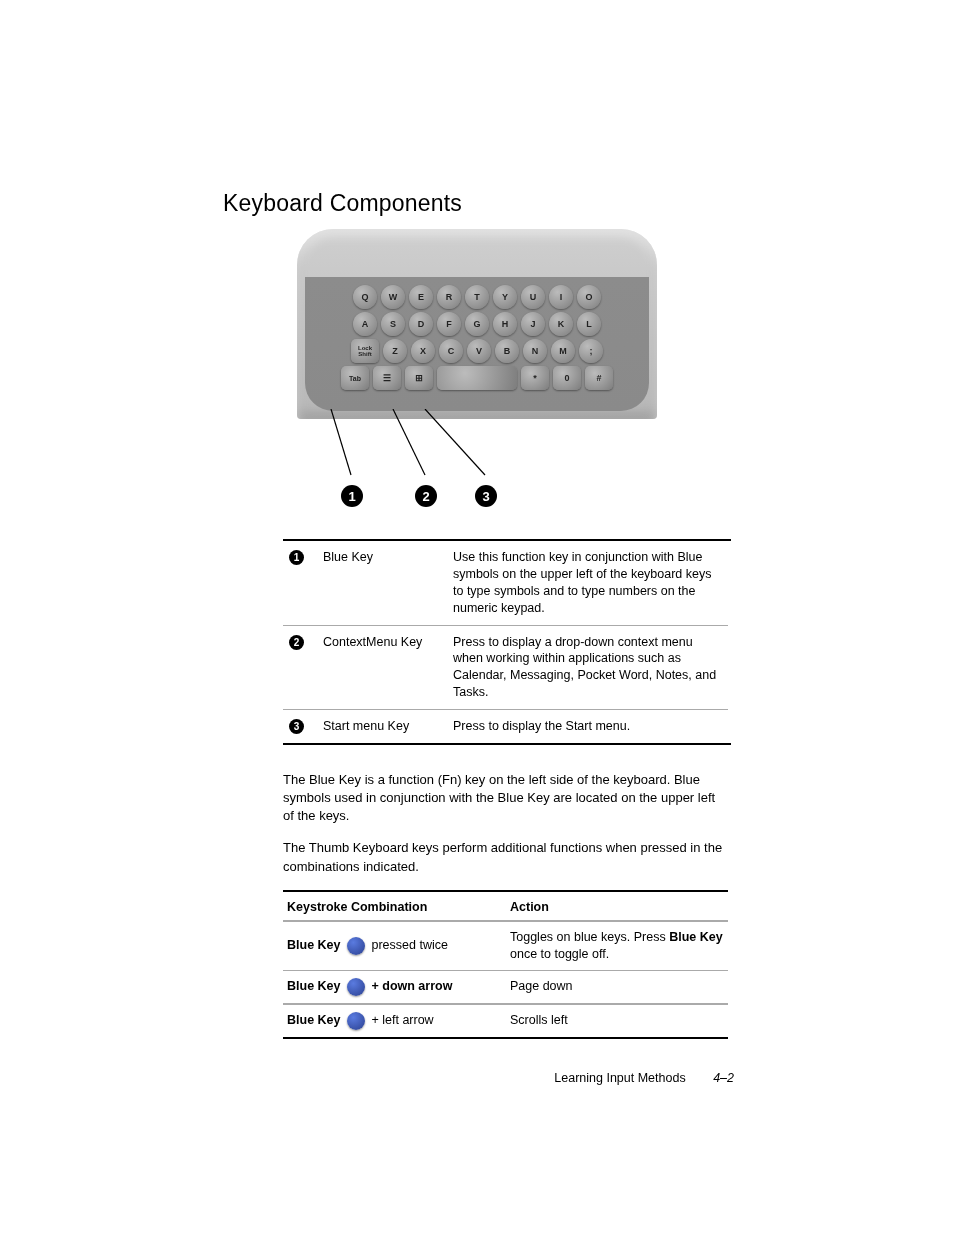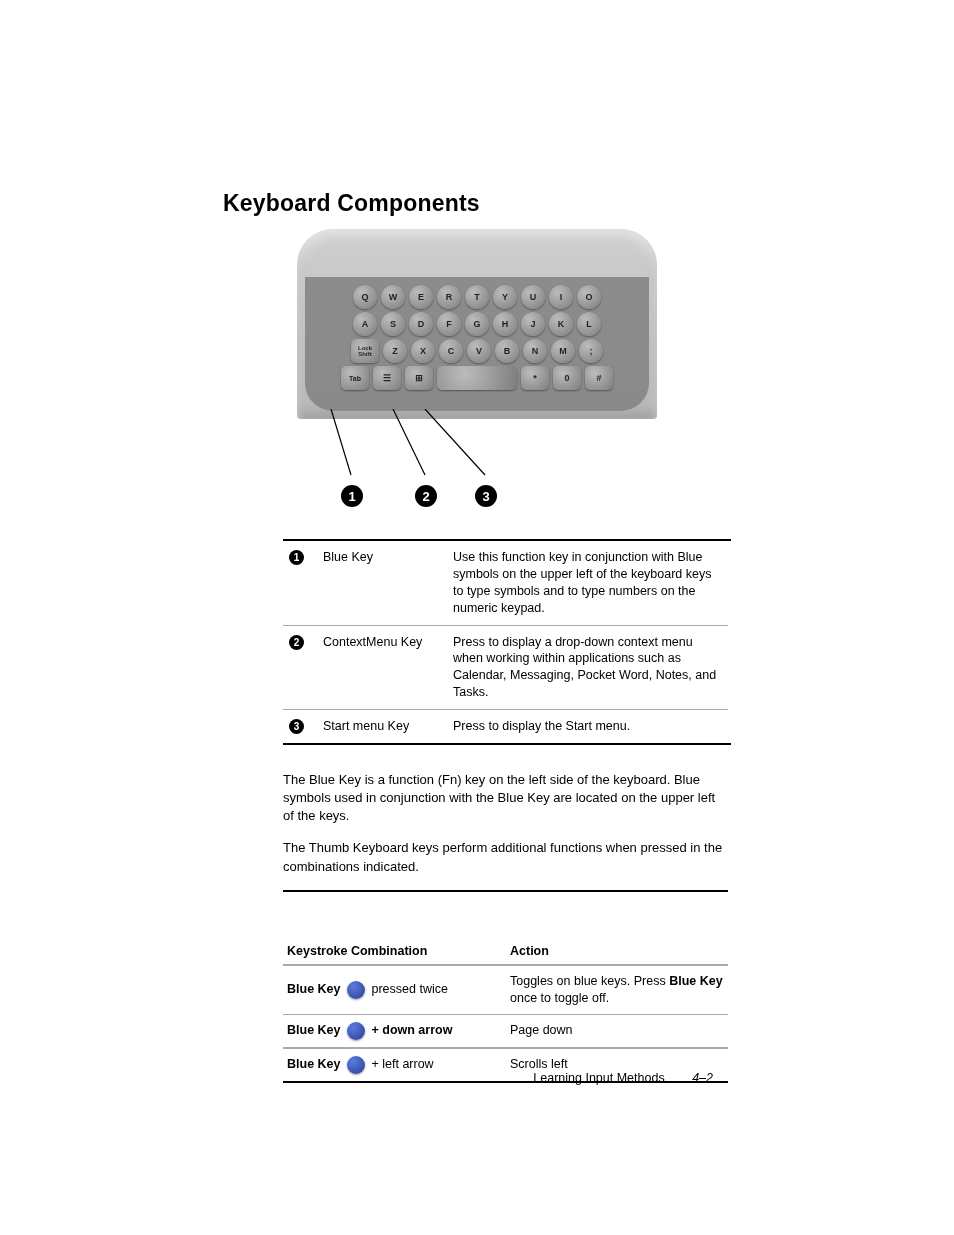--- a/index.html
+++ b/index.html
@@ -9,21 +9,21 @@
     font-family: Arial, Helvetica, sans-serif;
     color: #000;
     width: 954px;
     height: 1235px;
     position: relative;
   }
   .page {
     padding: 190px 223px 0 223px;
   }
   h1.section {
-    font-weight: bold;
+    font-weight: normal;
     font-size: 23px;
     margin: 0 0 12px 0;
     letter-spacing: 0.2px;
   }
   .figure {
     text-align: center;
     margin: 10px 0 30px 0;
   }
   .figure .device {
     display: inline-block;
@@ -75,37 +75,37 @@
     display:inline-flex; align-items:center; justify-content:center;
     font-size:10px; font-weight:bold;
   }
   .body-text {
     margin-left: 60px;
     width: 445px;
     font-size: 13px;
     line-height: 1.4;
     margin-bottom: 14px;
   }
-  table.t2 { width: 445px; border-collapse: collapse; font-size: 12.5px; margin-left:60px;margin-top:44px;}
+  table.t2 { width: 445px; border-collapse: collapse; font-size: 12.5px; margin-left:60px;}
   table.t2 th { text-align:left; font-size:12.5px; padding: 8px 4px 6px 4px;}
   table.t2 td { padding: 7px 4px; vertical-align: middle; line-height:1.35;}
   table.t2 td.c1 { width: 215px;}
   .blue-key-label { font-weight: bold; }
   .blue-dot {
     width: 18px; height: 18px; border-radius:50%;
     background: radial-gradient(circle at 35% 30%, #5a7be0, #2a3f8f);
     display:inline-block; vertical-align: middle;
     margin: 0 3px;
     box-shadow: 0 1px 2px rgba(0,0,0,.4);
   }
   .bold { font-weight: bold; }
   .footer {
     position: absolute;
     bottom: 150px;
-    right: 241px;
+    right: 220px;
     font-size: 12.5px;
   }
   .footer .pg { font-style: italic; margin-left: 24px;}
 </style>
 </head>
 <body>
 
 <div class="page">
   <h1 class="section">Keyboard Components</h1>
 

